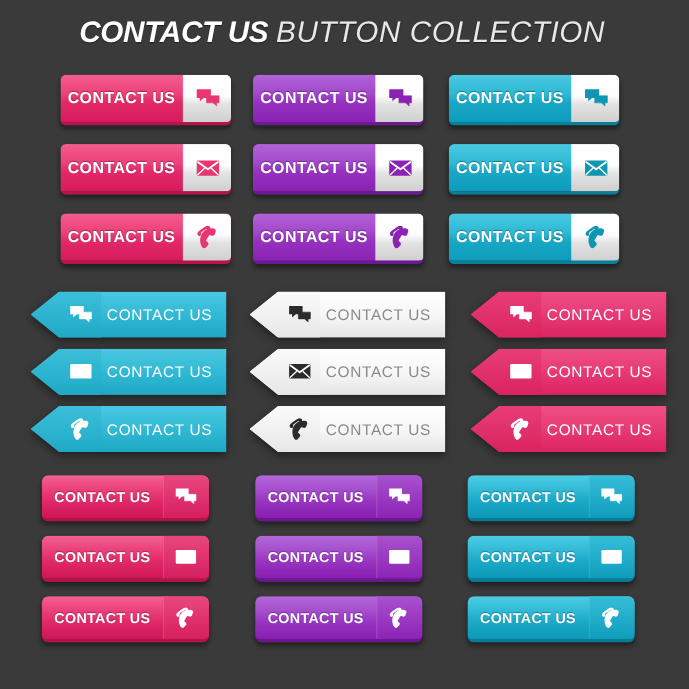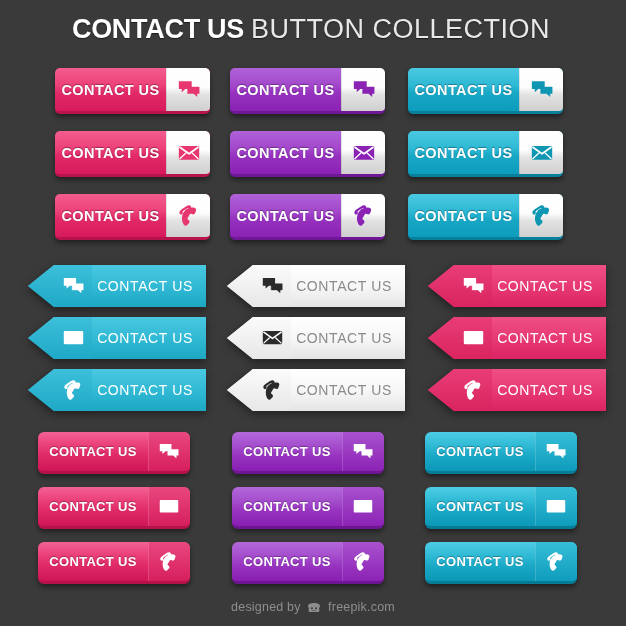--- a/index.html
+++ b/index.html
@@ -10,21 +10,21 @@
     background:#3a3a3a;
     font-family:"Liberation Sans", sans-serif;
     overflow:hidden;
   }
 
   #page { position:relative; width:626px; height:626px; background:#3a3a3a; }
 
   
   .title-bar {
     position:absolute; top:14px; left:0; width:622px;
-    text-align:center; white-space:nowrap;
+    text-align:center; white-space:nowrap;font-style:italic;
   }
   .title-strong {
     font-size:27px; font-weight:bold; color:#ffffff;
     letter-spacing:-0.3px;
     font-family:"Liberation Sans Narrow","Liberation Sans",sans-serif;
     text-shadow:0 1px 1px rgba(0,0,0,.5);
   }
   .title-light {
     font-size:27px; font-weight:300; color:#e8e8e8;
     letter-spacing:0.5px;
@@ -521,30 +521,14 @@
                 <path d="M8.4 6.6 h7.2 a1.6 1.6 0 0 1 1.6 1.6 v9.6 a3.6 3.6 0 0 1 -3.6 3.6 h-3.2 a3.6 3.6 0 0 1 -3.6 -3.6 v-9.6 a1.6 1.6 0 0 1 1.6 -1.6 z" fill="#ffffff" opacity="0"></path>
                 <path d="M6.0 6.0 C6.0 6.0 6.4 13.0 8.6 16.6 C10.8 20.2 14.6 21.6 14.6 21.6 C16.4 21.6 17.8 20.4 17.8 19.0 C17.8 17.8 17.0 17.0 15.8 17.0 C14.9 17.0 14.4 17.5 14.1 18.2 C13.8 18.9 13.4 19.1 12.7 18.7 C11.2 17.8 9.6 15.4 9.0 13.6 C8.8 12.9 9.0 12.5 9.7 12.3 C10.5 12.0 11.0 11.5 11.0 10.6 C11.0 9.4 10.2 8.6 9.0 8.6 C7.9 8.6 6.0 6.0 6.0 6.0 Z" fill="#ffffff" opacity="0"></path>
               </g>
               <path d="M17.6 3.0 c1.6 0.2 2.6 1.6 2.2 2.9 l-1.0 3.0 c-0.4 1.2 -1.7 1.8 -3.0 1.3 l-1.5 -0.5 c-0.5 -0.2 -1.0 0.0 -1.3 0.5 l-2.6 4.3 c-0.3 0.5 -0.2 1.0 0.2 1.3 l1.2 1.0 c1.0 0.9 1.0 2.3 0.1 3.2 l-2.2 2.2 c-0.9 0.9 -2.4 0.8 -3.2 -0.3 C3.2 17.4 3.6 10.0 7.4 6.2 C10.6 3.0 14.6 2.6 17.6 3.0 Z" fill="#ffffff"></path>
             </svg>
           </div>
         </div>
       </div>
     </div>
 
-  <div class="footer">
-    <span>designed by</span>
-    <span class="crown">
-      <svg width="14" height="11" viewBox="0 0 14 11">
-        <path d="M1 4.2 C1 2.2 3.6 1.0 7 1.0 C10.4 1.0 13 2.2 13 4.2
-                 C13 4.9 12.6 5.4 12.0 5.7 L12.4 8.6
-                 C12.5 9.5 11.9 10.1 10.9 10.1 L3.1 10.1
-                 C2.1 10.1 1.5 9.5 1.6 8.6 L2.0 5.7
-                 C1.4 5.4 1 4.9 1 4.2 Z" fill="#8e8e8e"></path>
-        <circle cx="4.9" cy="6.3" r="1.05" fill="#3a3a3a"></circle>
-        <circle cx="9.1" cy="6.3" r="1.05" fill="#3a3a3a"></circle>
-        <path d="M4.4 8.4 C5.3 9.2 8.7 9.2 9.6 8.4 Z" fill="#3a3a3a"></path>
-      </svg>
-    </span>
-    <span>freepik.com</span>
-  </div>
 
 </div>
 
 </body></html>

